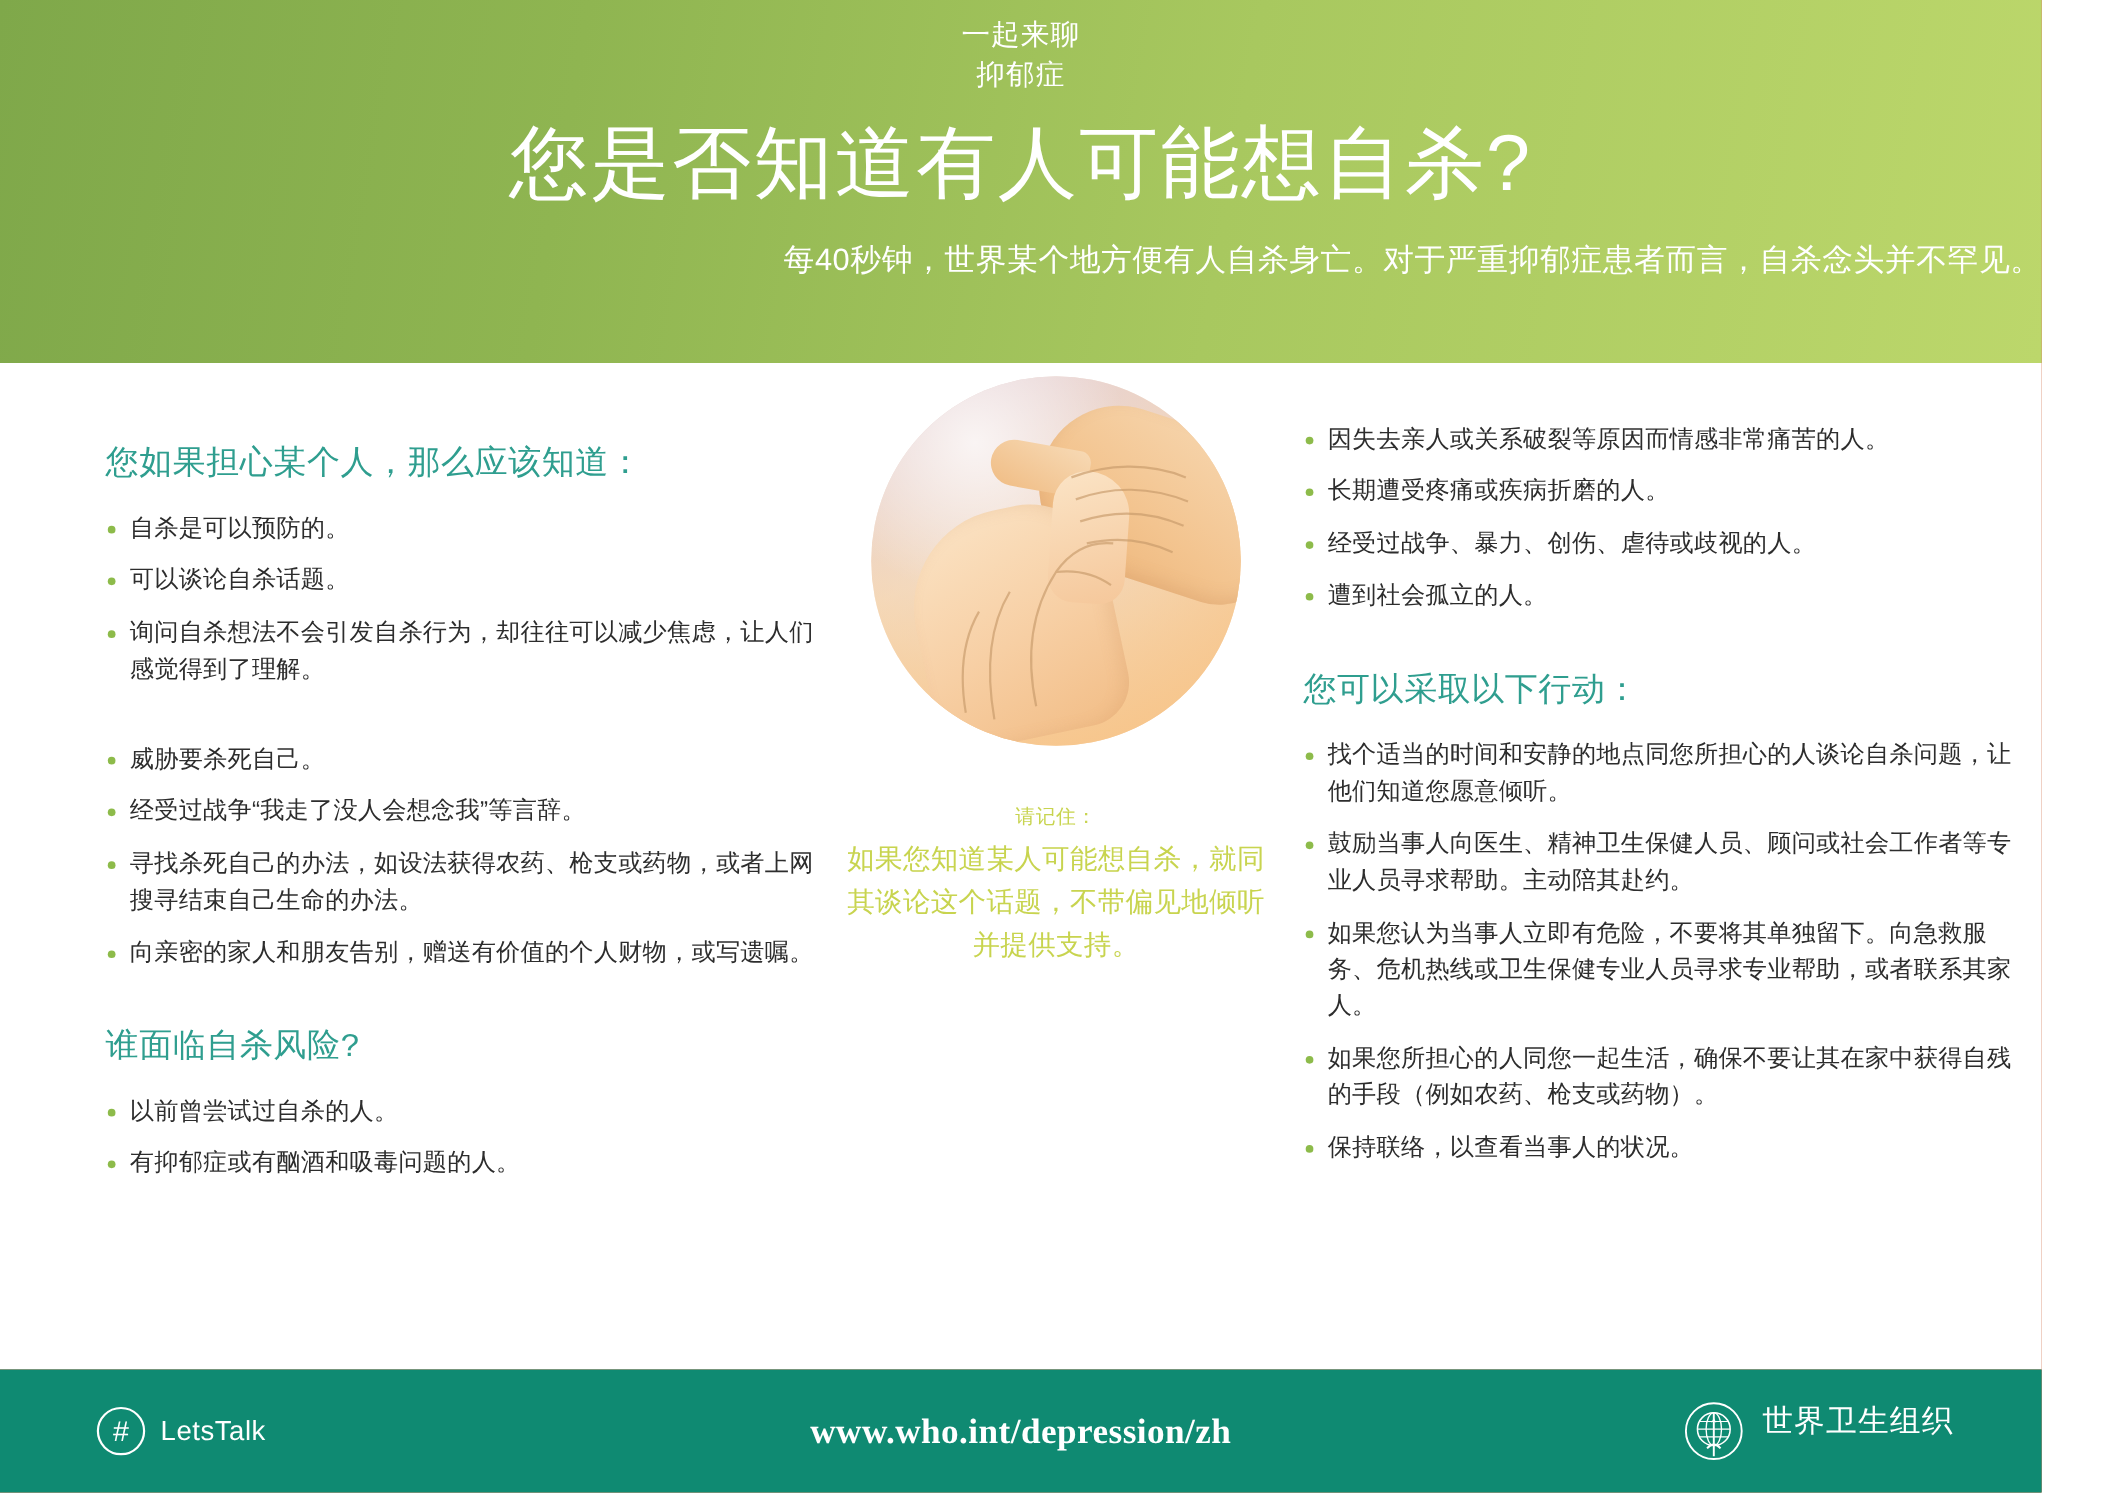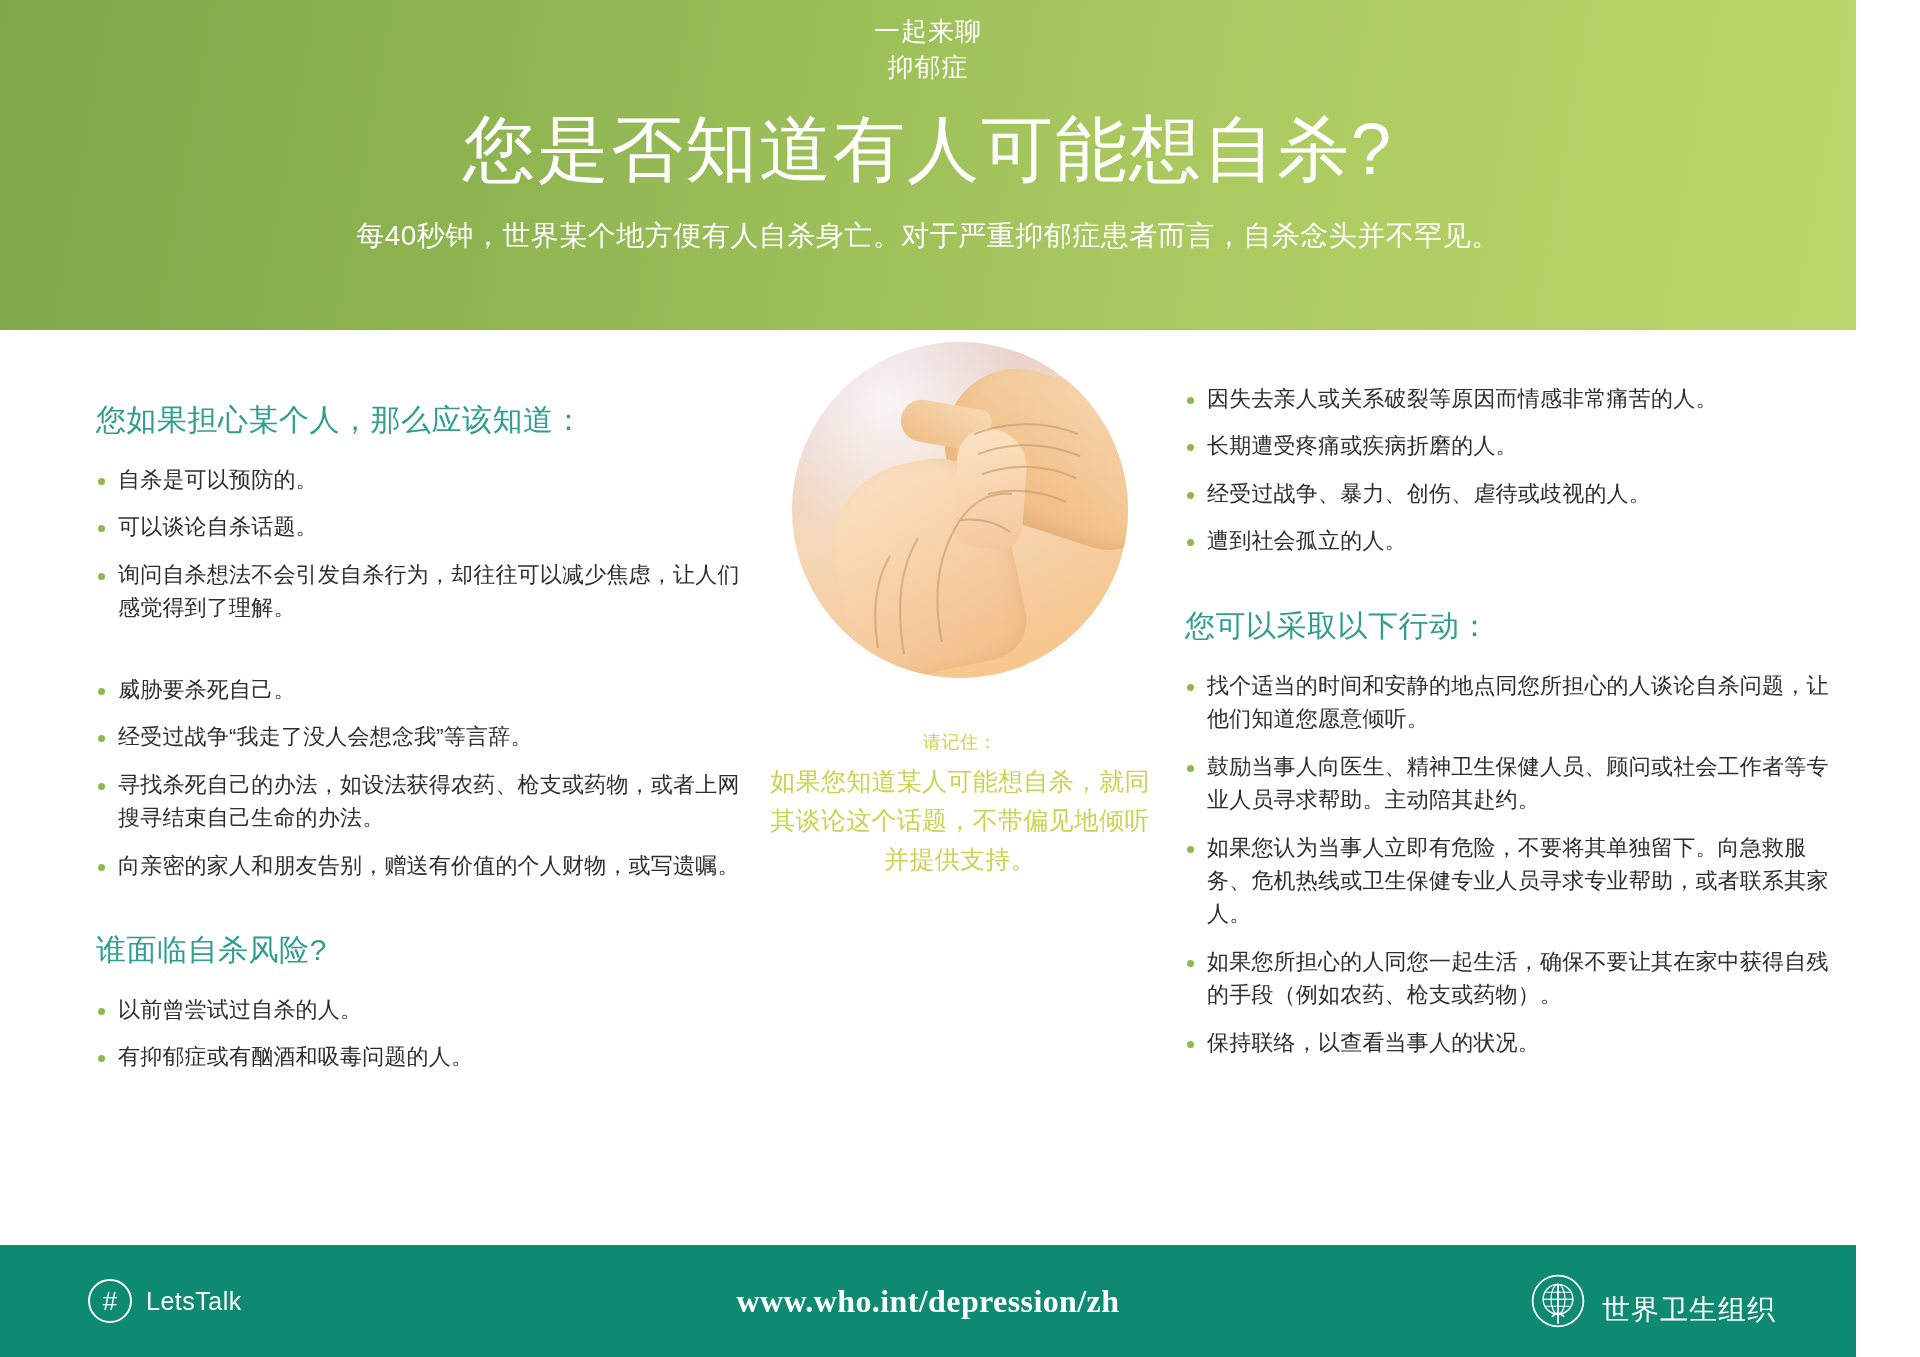--- a/index.html
+++ b/index.html
@@ -41,20 +41,21 @@
     letter-spacing: 2px;
     font-weight: 400;
     color: #ffffff;
   }
   .subhead {
     margin-top: 30px;
     font-size: 28px;
     letter-spacing: 0.5px;
     font-weight: 400;
     color: #ffffff;
+    text-align: right;
   }
 
   
   .body {
     position: relative;
     flex: 1 1 auto;
     background: #ffffff;
   }
   .col {
     position: absolute;
@@ -197,21 +198,21 @@
     text-align: center;
     font-size: 32px;
     font-weight: bold;
     font-family: "Liberation Serif", serif;
     letter-spacing: 0.4px;
   }
   .who-block {
     position: absolute;
     right: 80px;
     display: flex;
-    align-items: flex-end;
+    align-items: flex-start;
     gap: 16px;
   }
   .who-emblem {
     width: 56px; height: 56px;
   }
   .who-name { font-size: 28px; letter-spacing: 1px; }
 </style>
 </head>
 <body>
 

